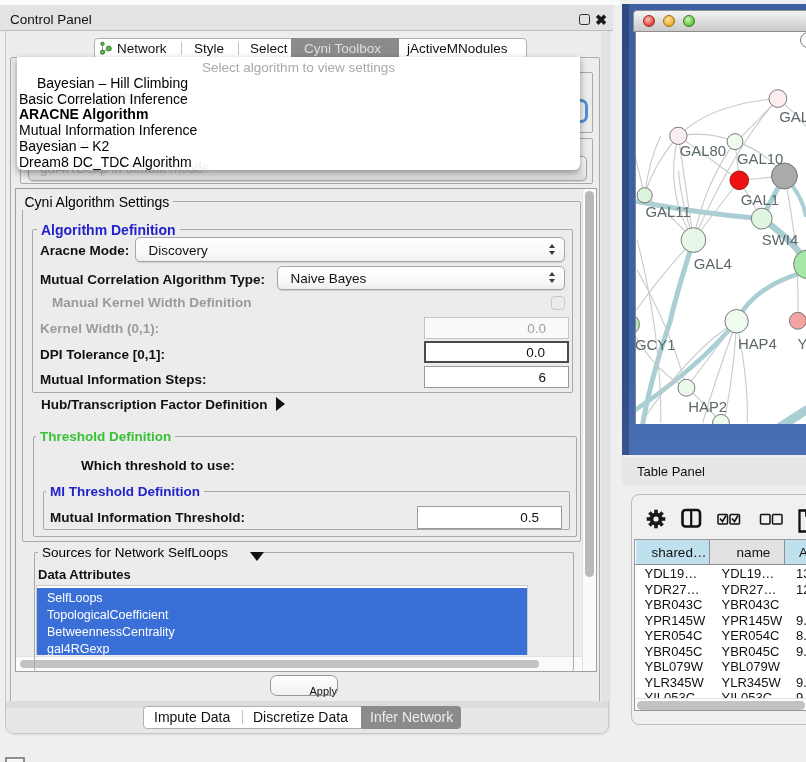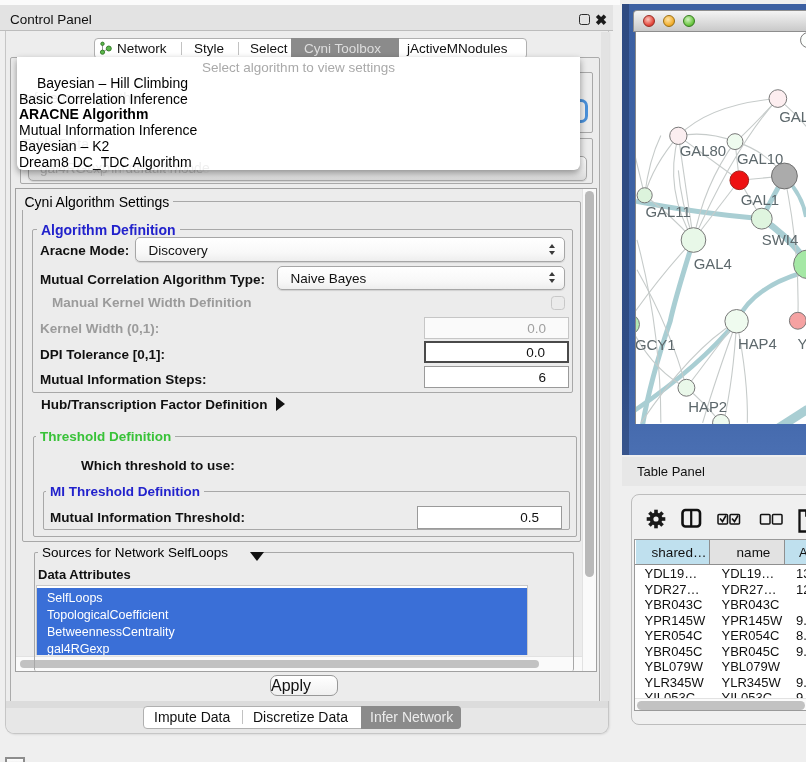--- a/index.html
+++ b/index.html
@@ -115,21 +115,21 @@
 
   <div class="abs" style="left:36px;top:585px;width:492px;height:70px;background:#fff;border:1px solid #c9c9c9;border-bottom:none;overflow:hidden;">
     <div class="abs" style="left:0;top:2px;width:509px;height:67px;background:#3a6fd7;"></div>
     <div class="abs" style="left:10px;top:5px;font-size:12.5px;color:#fff;">SelfLoops</div>
     <div class="abs" style="left:10px;top:22px;font-size:12.5px;color:#fff;">TopologicalCoefficient</div>
     <div class="abs" style="left:10px;top:39px;font-size:12.5px;color:#fff;">BetweennessCentrality</div>
     <div class="abs" style="left:10px;top:56px;font-size:12.5px;color:#fff;">gal4RGexp</div>
     <div class="abs" style="left:513px;top:4px;width:9px;height:53px;background:#c2c2c2;border-radius:4.5px;"></div>
   </div>
 
-  <div class="abs" style="left:270px;top:675px;width:68px;height:21px;background:linear-gradient(#ffffff,#f0f0f0);border:1px solid #989898;border-radius:7px;text-align:left;font-size:16px;color:#111;padding-top:1px;">Apply</div>
+  <div class="abs" style="left:270px;top:675px;width:68px;height:21px;background:linear-gradient(#ffffff,#f0f0f0);border:1px solid #989898;border-radius:7px;text-align:right;font-size:11px;color:#111;padding-top:9px;">Apply</div>
 
   <div class="abs" style="left:6px;top:701px;width:602px;height:32px;background:#e7e7e7;border-top:1px solid #cacaca;border-radius:0 0 9px 9px;"></div>
   <div class="abs" style="left:6px;top:701px;width:602px;height:7px;background:#dcdcdc;"></div>
   <div class="abs" style="left:143px;top:706px;width:318px;height:23px;background:#fff;border:1px solid #b0b0b0;border-radius:4px;"></div>
   <div class="lbl" style="left:154px;top:709px;font-size:14px;">Impute Data</div>
   <div class="abs" style="left:242px;top:710px;width:1px;height:14px;background:#c2c2c2;"></div>
   <div class="lbl" style="left:253px;top:709px;font-size:14px;">Discretize Data</div>
   <div class="abs" style="left:361px;top:706px;width:100px;height:23px;background:#8b8b8b;border-radius:0 4px 4px 0;"></div>
   <div class="lbl" style="left:370px;top:709px;color:#ececec;font-size:14px;">Infer Network</div>
 

